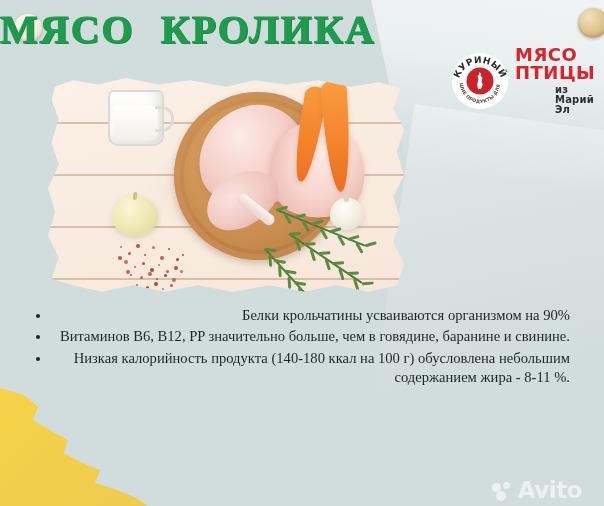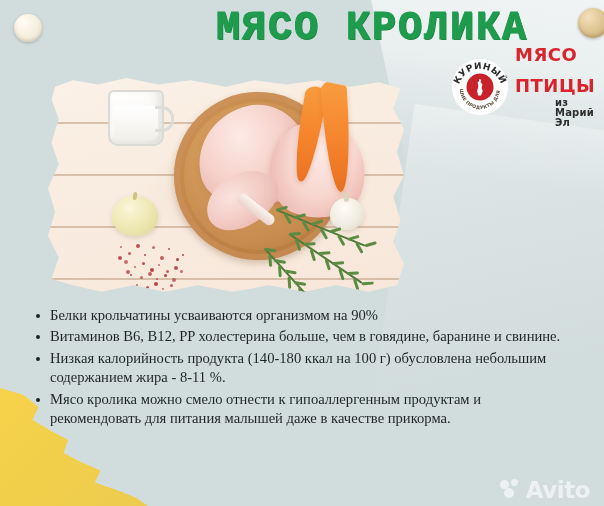--- a/index.html
+++ b/index.html
@@ -45,22 +45,22 @@
   .dot-tr{
     left:578px;top:8px;width:30px;height:30px;
     background:radial-gradient(circle at 36% 30%,#f3e0bb 0%,#ddc28f 55%,#c3a367 100%);
     box-shadow:0 1px 3px rgba(90,80,60,.4), inset 0 -2px 3px rgba(150,125,80,.4);
   }
 
   
   .title{
     position:absolute;
     left:0;top:6px;width:528px;
-    text-align:right;
-    font-family:Liberation Mono, monospace;
+    text-align:left;
+    font-family:Liberation Serif, serif;
     font-weight:bold;
     font-size:40px;
     letter-spacing:2px;
     color:#1f9b4d;
     text-shadow:0 1px 0 #18894? ;
   }
   .title span{
     display:inline-block;
     color:#1f9b4d;
     -webkit-text-stroke:1px #1f9b4d;
@@ -115,21 +115,21 @@
     line-height:1;
   }
   .logo-l1,.logo-l2{
     font-family:"DejaVu Sans", sans-serif;
     font-weight:bold;
     font-size:18px;
     color:#d8242c;
     letter-spacing:.5px;
     display:block;
   }
-  .logo-l2{margin-top:13px;}
+  .logo-l2{margin-top:0;}
   .logo-l3{
     display:block;
     margin-top:3px;
     font-family:"DejaVu Sans", sans-serif;
     font-weight:bold;
     font-size:10px;
     color:#2e2e2e;
     letter-spacing:.2px;
     padding-left:40px;
   }
@@ -285,33 +285,34 @@
     font-family:"Liberation Serif", serif;
     color:#1d2526;
     font-size:14.6px;
     line-height:1.33;
   }
   .bullets ul{margin:0;padding:0;list-style:none;}
   .bullets li{
     position:relative;
     padding-left:16px;
     margin-bottom:2px;
+    text-align:right;
   }
   .bullets li:before{
     content:"";
     position:absolute;left:2px;top:8px;
     width:4px;height:4px;border-radius:50%;
     background:#1d2526;
   }
 
   
   .avito{
     position:absolute;
-    right:14px;bottom:4px;
-    display:flex;align-items:flex-start;
+    right:22px;bottom:4px;
+    display:flex;align-items:flex-end;
     opacity:.62;
     pointer-events:none;
   }
   .avito-dots{position:relative;width:24px;height:20px;margin-right:2px;}
   .avito-dots i{position:absolute;border-radius:50%;background:#ffffff;display:block;}
   .avito-dots i:nth-child(1){width:9px;height:9px;left:0;top:1px;}
   .avito-dots i:nth-child(2){width:7px;height:7px;left:11px;top:0px;opacity:.9;}
   .avito-dots i:nth-child(3){width:10px;height:10px;left:4px;top:9px;}
   .avito-text{
     font-family:"DejaVu Sans", sans-serif;
@@ -453,23 +454,22 @@
           <span class="rs-leaf" style="left: 56.6873px; top: 99.5663px; transform: rotate(2deg); transform-origin: left center;"></span>
         </div>
     </div>
   </div>
 
   <div class="yellow-corner"></div>
 
   <div class="bullets">
     <ul id="bullet-list">
         <li>Белки крольчатины усваиваются организмом на 90%</li>
-        <li>Витаминов B6, B12, PP холестерина больше, чем в говядине, баранине и свинине.</li>
+        <li>Витаминов B6, B12, PP значительно больше, чем в говядине, баранине и свинине.</li>
         <li>Низкая калорийность продукта (140-180 ккал на 100 г) обусловлена небольшим содержанием жира - 8-11 %.</li>
-        <li>Мясо кролика можно смело отнести к гипоаллергенным продуктам и рекомендовать для питания малышей даже в качестве прикорма.</li>
       </ul>
   </div>
 
   <div class="avito">
     <span class="avito-dots">
         <i></i>
         <i></i>
         <i></i>
       </span>
     <span class="avito-text">Avito</span>

